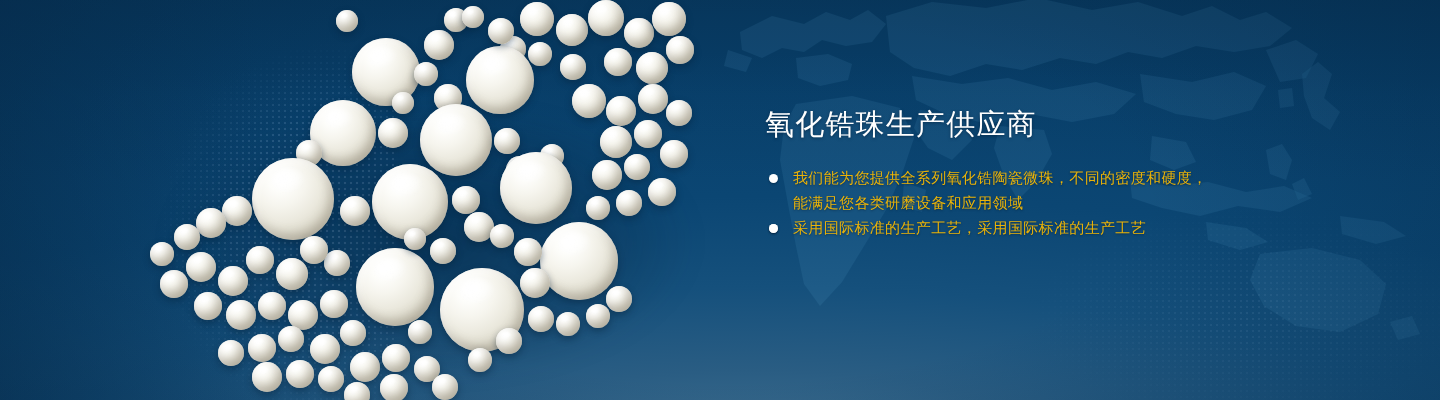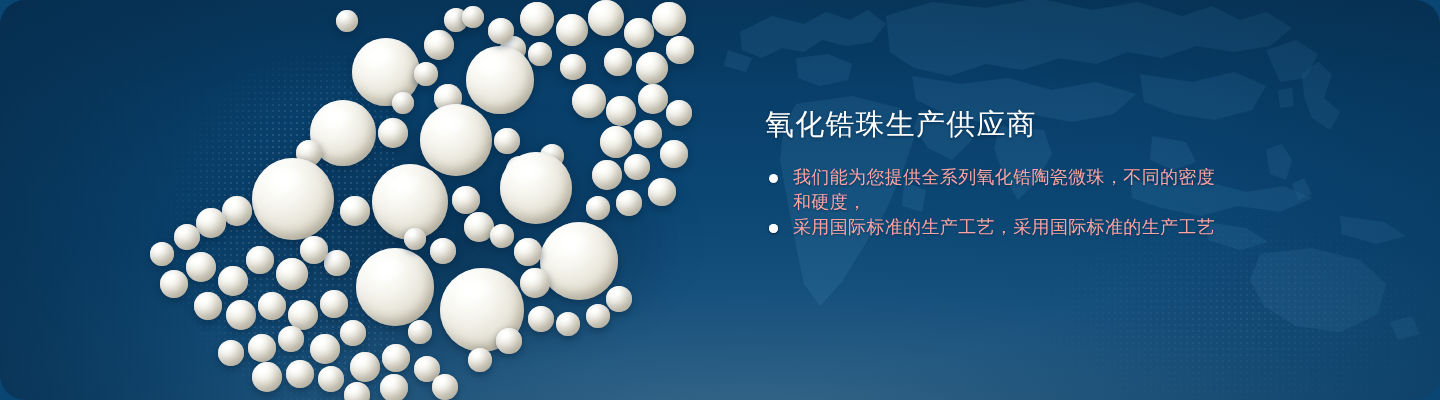--- a/index.html
+++ b/index.html
@@ -8,21 +8,20 @@
     font-family:"Liberation Sans","DejaVu Sans",sans-serif;
     background:#0a4674;
   }
 
   
   .banner{
     position:relative;
     width:1440px;height:400px;
     overflow:hidden;
     background:#0a4674;
-    border-radius:25px;
   }
 
   
   .bg-base{
     position:absolute;inset:0;
     background:
       radial-gradient(120% 95% at 52% 108%, #3b6c8e 0%, #2a5d83 16%, #15507c 38%, #0b4673 62%, #083f6a 100%);
   }
   .bg-vignette{
     position:absolute;inset:0;
@@ -121,27 +120,26 @@
     letter-spacing:1.2px;
     color:#ffffff;
     text-shadow:0 1px 3px rgba(2,26,50,.55);
     margin:0 0 24px 2px;
     white-space:nowrap;
   }
   .bullets{list-style:none;margin:0;padding:0;}
   .bullet{
     position:relative;
     padding-left:30px;
-    font-size:18px;
+    font-size:15px;
     line-height:24.5px;
-    color:#fca5a5;
+    color:#eab308;
     letter-spacing:.35px;
     text-shadow:0 1px 2px rgba(2,26,50,.5);
     margin-bottom:1px;
-    font-family:Liberation Mono, monospace;
   }
   .bullet .dot{
     position:absolute;
     left:6px; top:8px;
     width:9px;height:9px;
     border-radius:50%;
     background:#ffffff;
     box-shadow:0 1px 2px rgba(2,26,50,.5);
   }
   .bullet .l2{display:block;}
@@ -314,20 +312,21 @@
 
   <div class="copy">
 
     <h1 class="headline">氧化锆珠生产供应商</h1>
 
     <ul class="bullets">
 
       <li class="bullet">
         <span class="dot"></span>
         <span>我们能为您提供全系列氧化锆陶瓷微珠，不同的密度和硬度，</span>
+        <span class="l2">能满足您各类研磨设备和应用领域</span>
       </li>
 
       <li class="bullet">
         <span class="dot"></span>
       </li>
 
       <li class="bullet">
         <span class="dot"></span>
         <span>采用国际标准的生产工艺，采用国际标准的生产工艺</span>
       </li>

